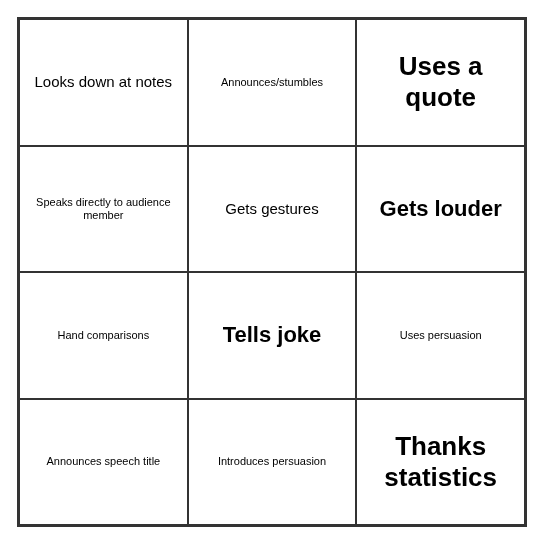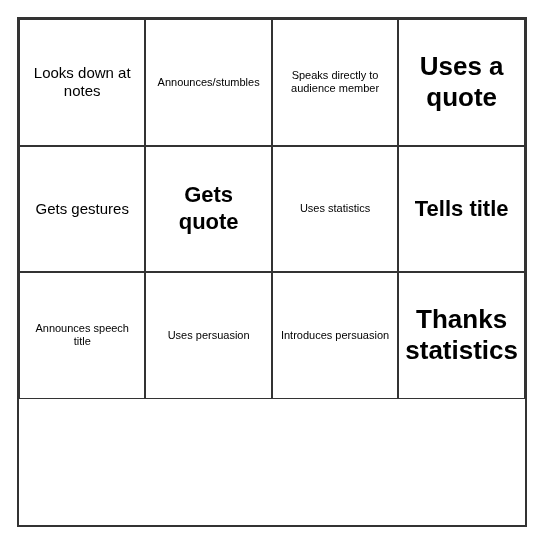--- a/index.html
+++ b/index.html
@@ -19,21 +19,21 @@
     }
 
     .bingo-container {
       width: 510px;
       height: 510px;
       border: 2px solid #333;
     }
 
     .bingo-grid {
       display: grid;
-      grid-template-columns: repeat(4, 1fr);
+      grid-template-columns: repeat(3, 1fr);
       grid-template-rows: repeat(4, 1fr);
       width: 100%;
       height: 100%;
     }
 
     .bingo-cell {
       border: 1.5px solid #333;
       display: flex;
       align-items: center;
       justify-content: center;
@@ -70,45 +70,45 @@
 <div class="bingo-container">
   <div class="bingo-grid">
 
     <div class="bingo-cell">
       <span class="text-medium">Looks down at notes</span>
     </div>
     <div class="bingo-cell">
       <span class="text-small">Announces/stumbles</span>
     </div>
     <div class="bingo-cell">
-      <span class="text-small">Speaks directly to audience member</span>
+      <span class="text-xlarge">Uses a quote</span>
     </div>
     <div class="bingo-cell">
-      <span class="text-xlarge">Uses a quote</span>
+      <span class="text-small">Speaks directly to audience member</span>
     </div>
 
     <div class="bingo-cell">
       <span class="text-medium">Gets gestures</span>
     </div>
     <div class="bingo-cell">
-      <span class="text-large">Gets quote</span>
+      <span class="text-large">Gets louder</span>
     </div>
 
     <div class="bingo-cell">
-      <span class="text-small">Uses statistics</span>
+      <span class="text-small">Hand comparisons</span>
     </div>
     <div class="bingo-cell">
-      <span class="text-large">Tells title</span>
+      <span class="text-large">Tells joke</span>
     </div>
     <div class="bingo-cell">
-      <span class="text-small">Announces speech title</span>
+      <span class="text-small">Uses persuasion</span>
     </div>
 
     <div class="bingo-cell">
-      <span class="text-small">Uses persuasion</span>
+      <span class="text-small">Announces speech title</span>
     </div>
     <div class="bingo-cell">
       <span class="text-small">Introduces persuasion</span>
     </div>
     <div class="bingo-cell">
       <span class="text-xlarge">Thanks statistics</span>
     </div>
   </div>
 </div>
 

